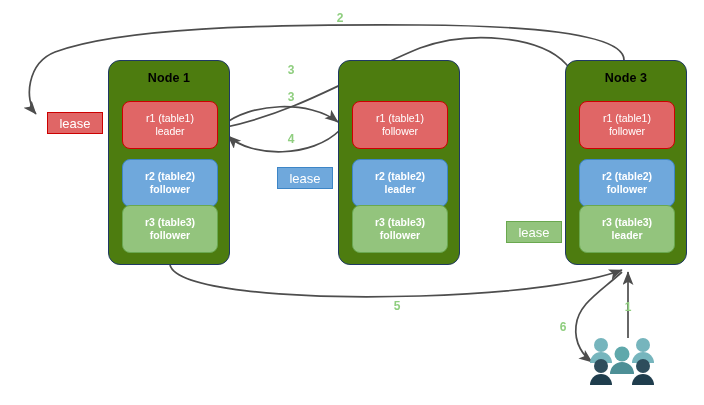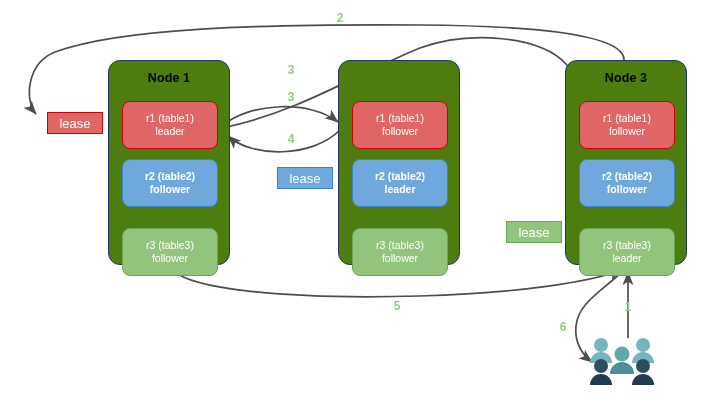--- a/index.html
+++ b/index.html
@@ -58,21 +58,21 @@
     line-height: 13px;
     text-align: center;
   }
   .replica .l1 { display:block; }
   .replica .l2 { display:block; }
   .rep-red   { background: #e06666; border: 1.6px solid #cc0000; }
   .rep-blue  { background: #6fa8dc; border: 1.6px solid #3d85c6; font-weight: bold; }
   .rep-green { background: #93c47d; border: 1.6px solid #6aa84f; }
   .r-slot-0 { top: 40px; }
   .r-slot-1 { top: 98px; }
-  .r-slot-2 { top: 167px; }
+  .r-slot-2 { top: 144px; font-weight: bold; }
 
   .lease {
     position: absolute;
     width: 56px;
     height: 22px;
     border-radius: 0;
     box-sizing: border-box;
     display: flex;
     align-items: center;
     justify-content: center;

